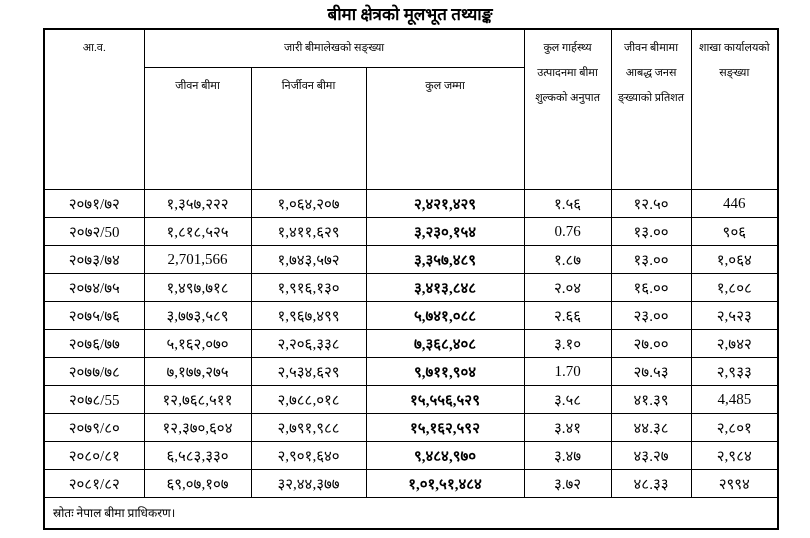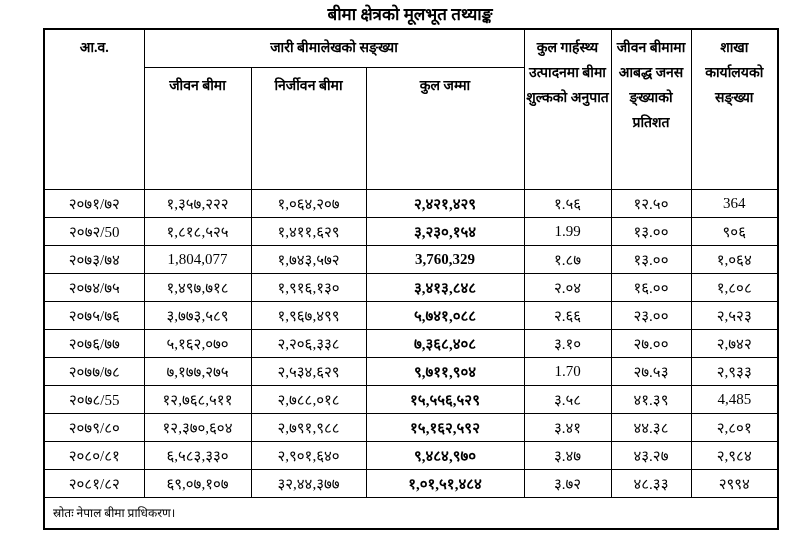--- a/index.html
+++ b/index.html
@@ -25,22 +25,22 @@
     border-collapse: collapse;
     table-layout: fixed;
     border: 2.5px solid #000;
   }
   table.stats th, table.stats td {
     border: 1.5px solid #000;
     text-align: center;
     overflow: hidden;
   }
   table.stats th {
-    font-weight: bold;
-    font-size: 14px;
+    font-weight: normal;
+    font-size: 11px;
     vertical-align: top;
     padding-top: 5px;
     line-height: 25px;
   }
   tr.hdr-top { height: 38px; }
   tr.hdr-sub { height: 122px; }
   tr.data-row { height: 28px; }
   tr.data-row td {
     font-size: 15px;
     vertical-align: middle;
@@ -87,36 +87,36 @@
       </tr>
     </thead>
     <tbody>
       <tr class="data-row">
         <td>२०७१/७२</td>
         <td>१,३५७,२२२</td>
         <td>१,०६४,२०७</td>
         <td class="total-col">२,४२१,४२९</td>
         <td>१.५६</td>
         <td>१२.५०</td>
-        <td>364</td>
+        <td>446</td>
       </tr>
       <tr class="data-row">
         <td>२०७२/50</td>
         <td>१,८१८,५२५</td>
         <td>१,४११,६२९</td>
         <td class="total-col">३,२३०,१५४</td>
-        <td>1.99</td>
+        <td>0.76</td>
         <td>१३.००</td>
         <td>९०६</td>
       </tr>
       <tr class="data-row">
         <td>२०७३/७४</td>
-        <td>1,804,077</td>
+        <td>2,701,566</td>
         <td>१,७४३,५७२</td>
-        <td class="total-col">3,760,329</td>
+        <td class="total-col">३,३५७,४८९</td>
         <td>१.८७</td>
         <td>१३.००</td>
         <td>१,०६४</td>
       </tr>
       <tr class="data-row">
         <td>२०७४/७५</td>
         <td>१,४९७,७१८</td>
         <td>१,९१६,१३०</td>
         <td class="total-col">३,४१३,८४८</td>
         <td>२.०४</td>

